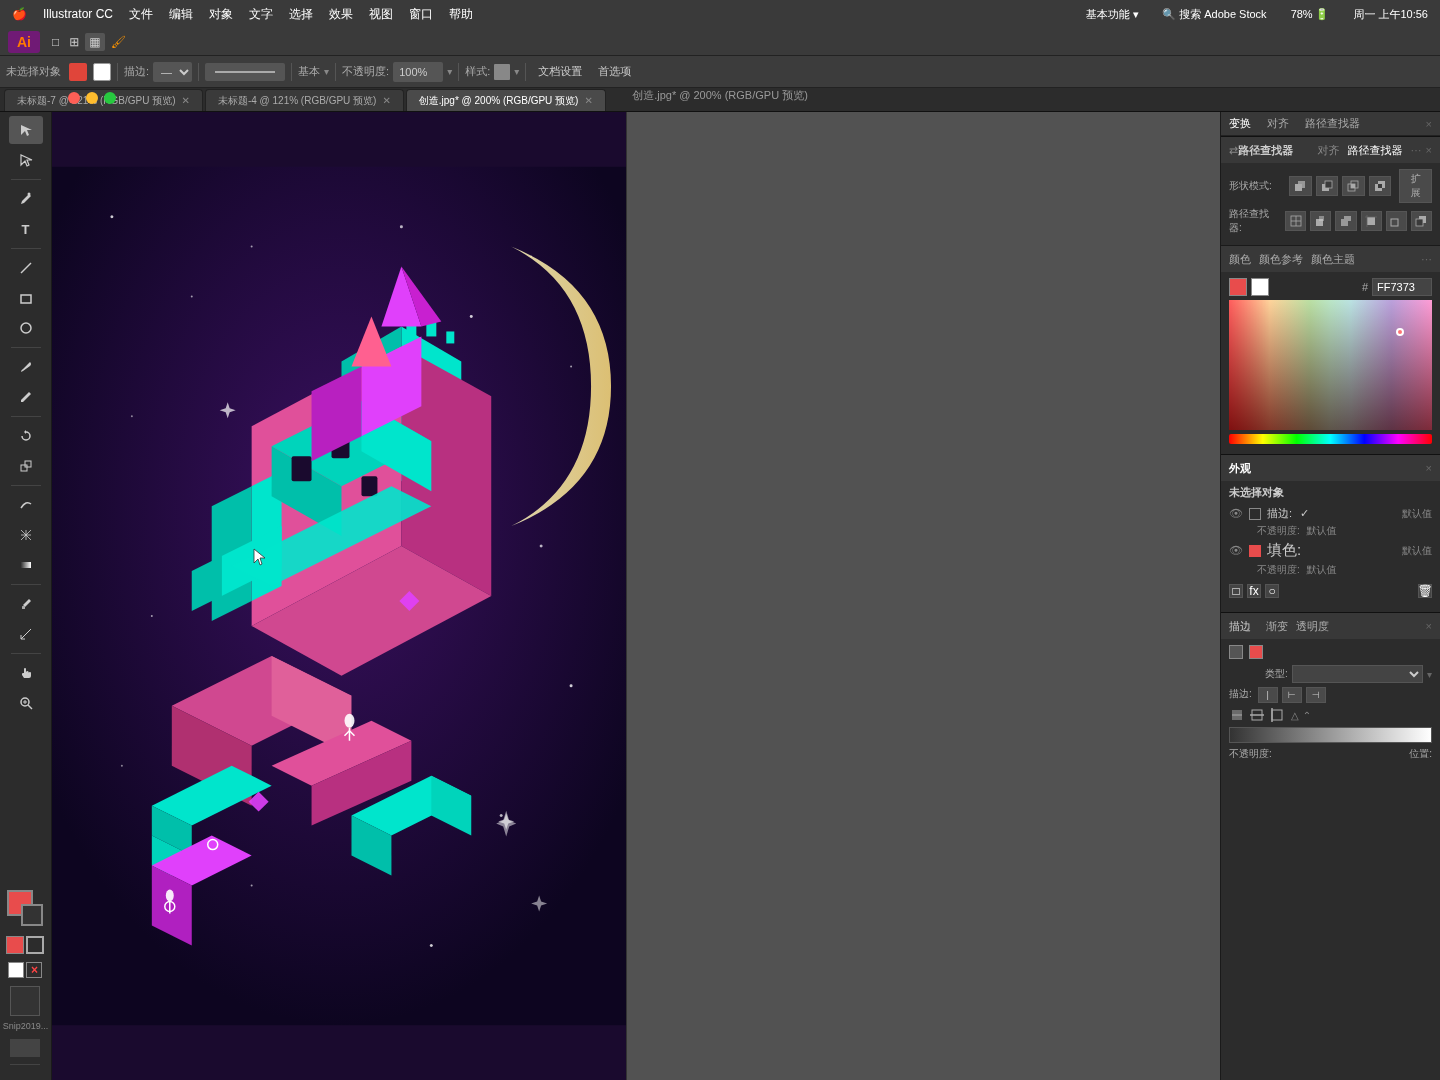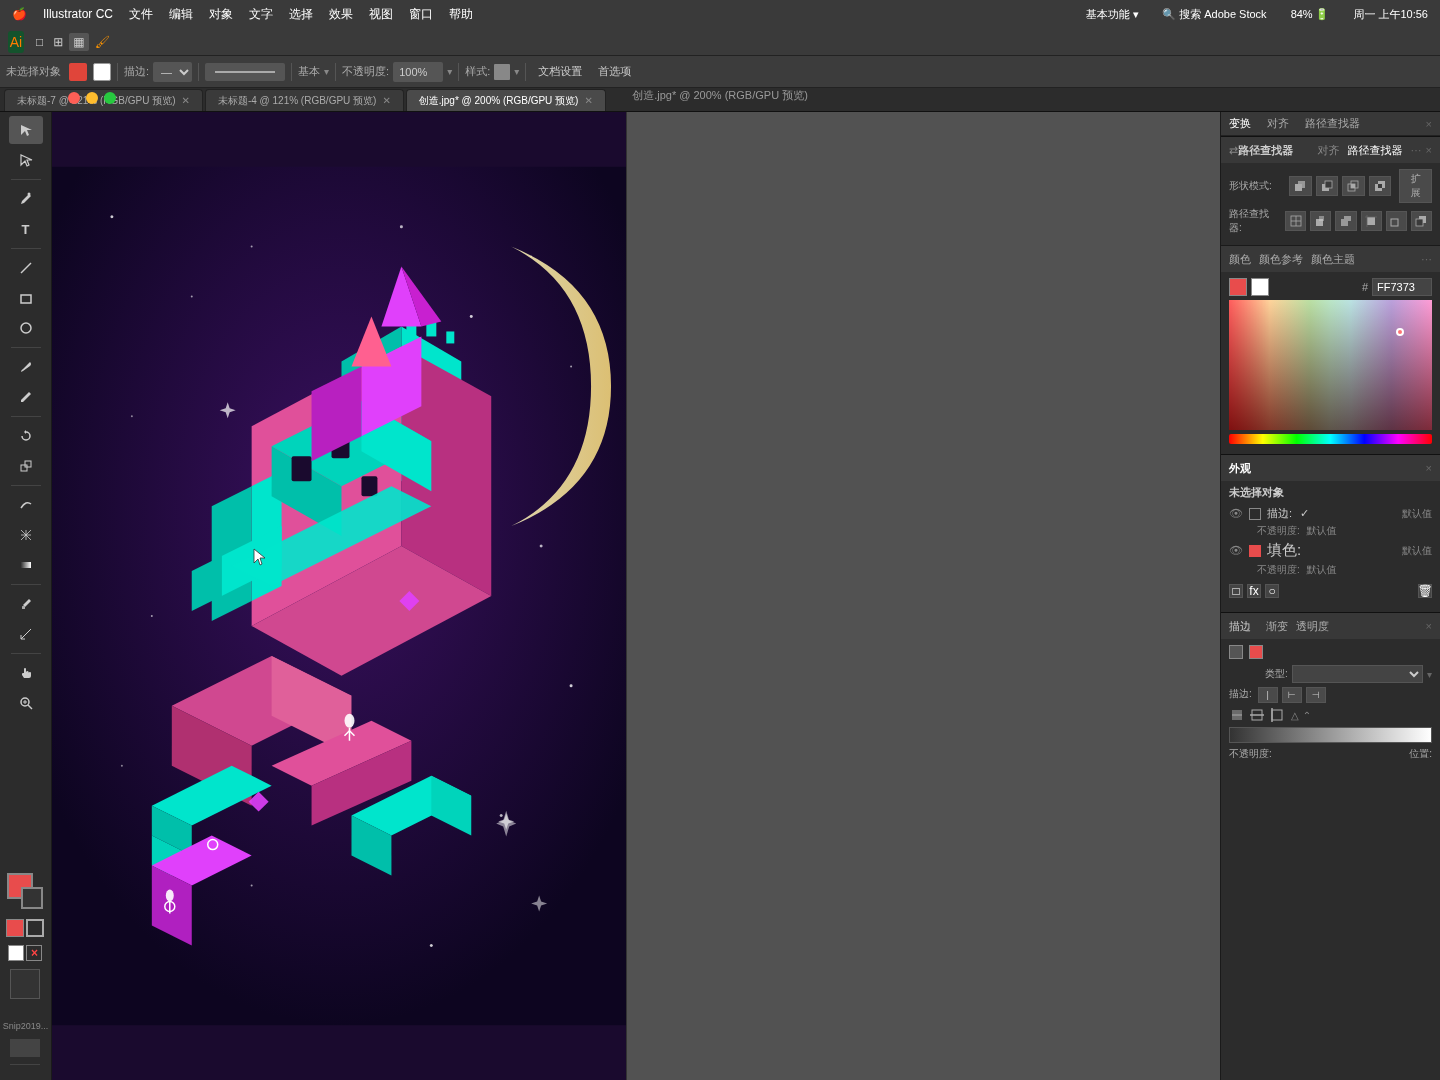--- a/index.html
+++ b/index.html
@@ -144,27 +144,27 @@
     <span>文字</span>
     <span>选择</span>
     <span>效果</span>
     <span>视图</span>
     <span>窗口</span>
     <span>帮助</span>
   </div>
   <div class="mac-bar-right">
     <span>基本功能 ▾</span>
     <span>🔍 搜索 Adobe Stock</span>
-    <span>84% 🔋</span>
+    <span>78% 🔋</span>
     <span>周一 上午10:56</span>
   </div>
 </div>
 
 <div style="width:100%; height:28px; background:#3a3a3a; display:flex; align-items:center; padding:0 8px; gap:8px; border-bottom:1px solid #222;">
-  <div style="width:16px; height:22px; background:#14532d; border-radius:3px; display:flex; align-items:center; justify-content:center; font-size:14px; font-weight:normal; color:#ff7b00;">Ai</div>
+  <div style="width:32px; height:22px; background:#701a75; border-radius:3px; display:flex; align-items:center; justify-content:center; font-size:14px; font-weight:bold; color:#ff7b00;">Ai</div>
   <div style="display:flex; gap:2px;">
     <span style="color:#ccc; font-size:12px; padding:2px 4px; cursor:pointer;">□</span>
     <span style="color:#ccc; font-size:12px; padding:2px 4px; cursor:pointer;">⊞</span>
     <span style="color:#ccc; font-size:12px; padding:2px 4px; cursor:pointer; background:#555; border-radius:2px;">▦</span>
     <span style="color:#ff9500; font-size:12px; padding:2px 4px; cursor:pointer;">🖌</span>
   </div>
 </div>
 
 <div class="toolbar">
   <span style="font-size:11px; color:#aaa; margin-right:4px;">未选择对象</span>
@@ -340,21 +340,21 @@
         <div style="width:18px; height:18px; background:#e84c4c; border:1px solid #888;"></div>
         <div style="width:18px; height:18px; background:none; border:2px solid #aaa;"></div>
       </div>
       <div style="display:flex; gap:2px; margin-top:4px;">
         <div style="width:16px; height:16px; background:#fff; border:1px solid #888;"></div>
         <div style="width:16px; height:16px; background:none; border:1px solid #888; display:flex; align-items:center; justify-content:center;">
           <span style="color:#f44; font-size:12px; font-weight:bold;">×</span>
         </div>
       </div>
       <div style="width:30px; height:30px; background:#333; border:1px solid #555; margin-top:4px;"></div>
-      <div style="font-size:9px; color:#888; margin-top:18px; text-align:center;">Snip2019...</div>
+      <div style="font-size:9px; color:#888; margin-top:1px; text-align:center;">Snip2019...</div>
       <div style="width:30px; height:18px; background:#444; margin-top:4px;"></div>
       <div class="tool-sep"></div>
     </div>
   </div>
 
   <div class="canvas-area">
 
     <div class="canvas-left">
 
       <svg class="illus-svg" viewBox="0 0 575 860" xmlns="http://www.w3.org/2000/svg">

